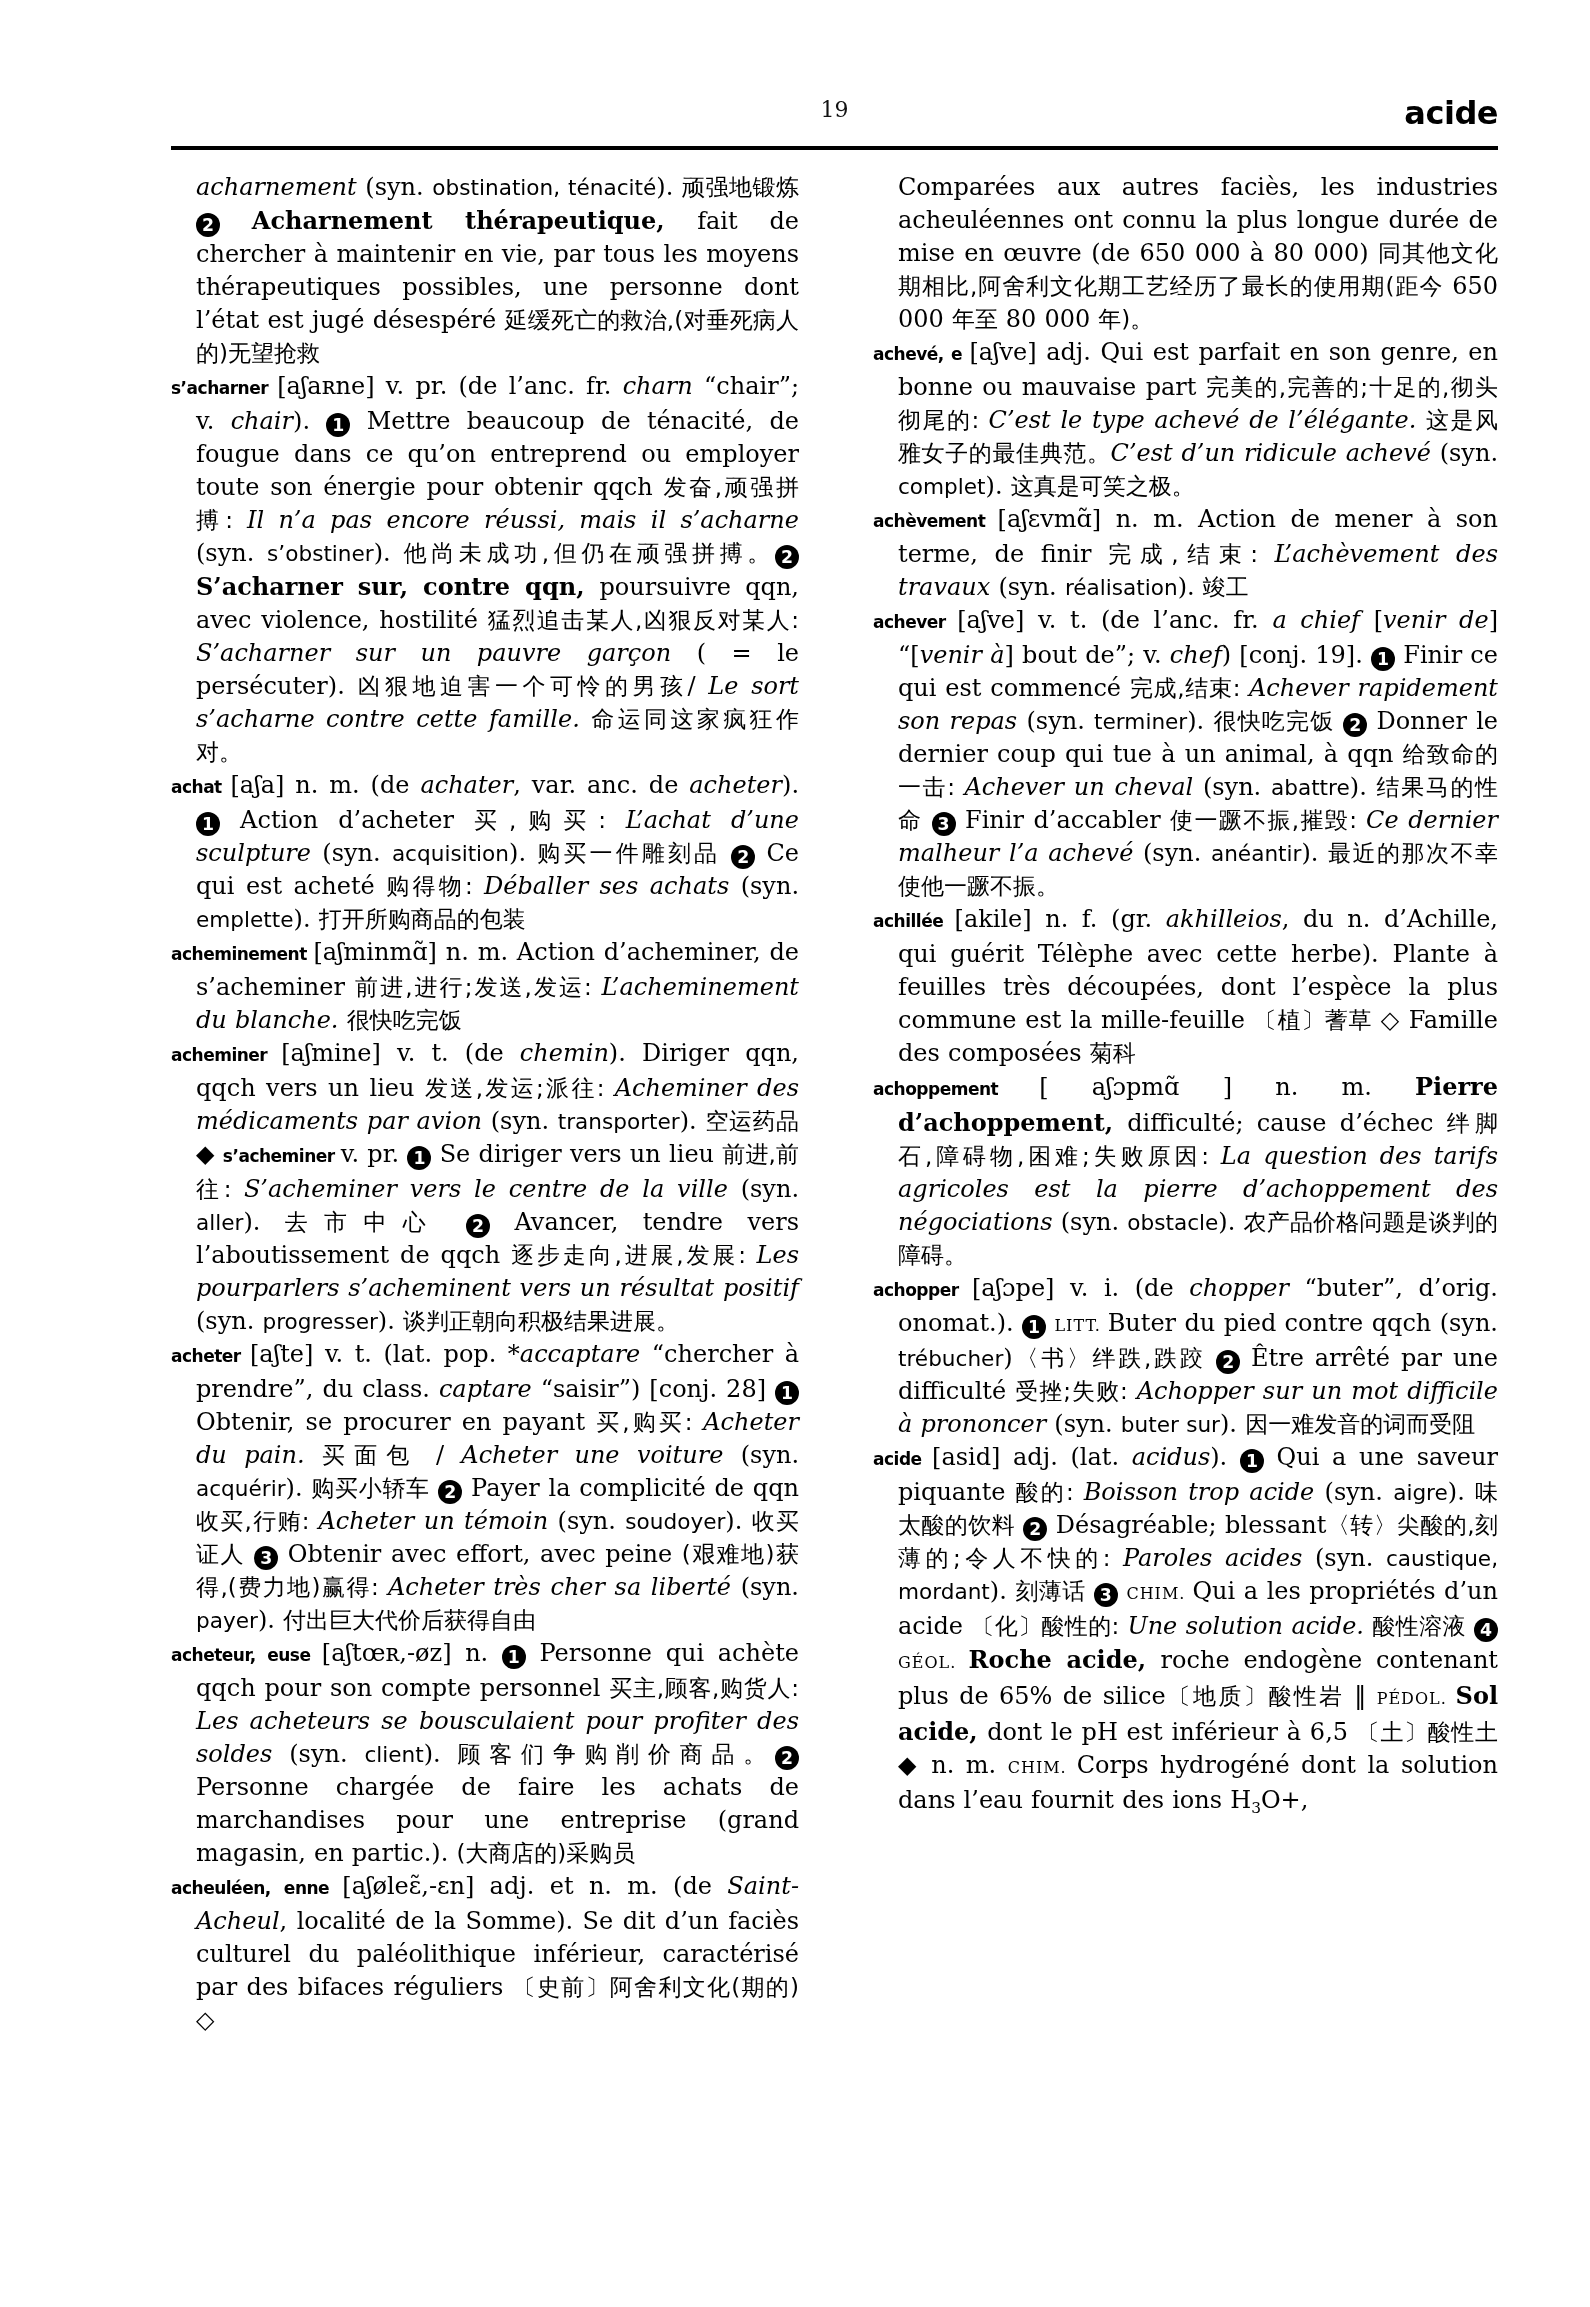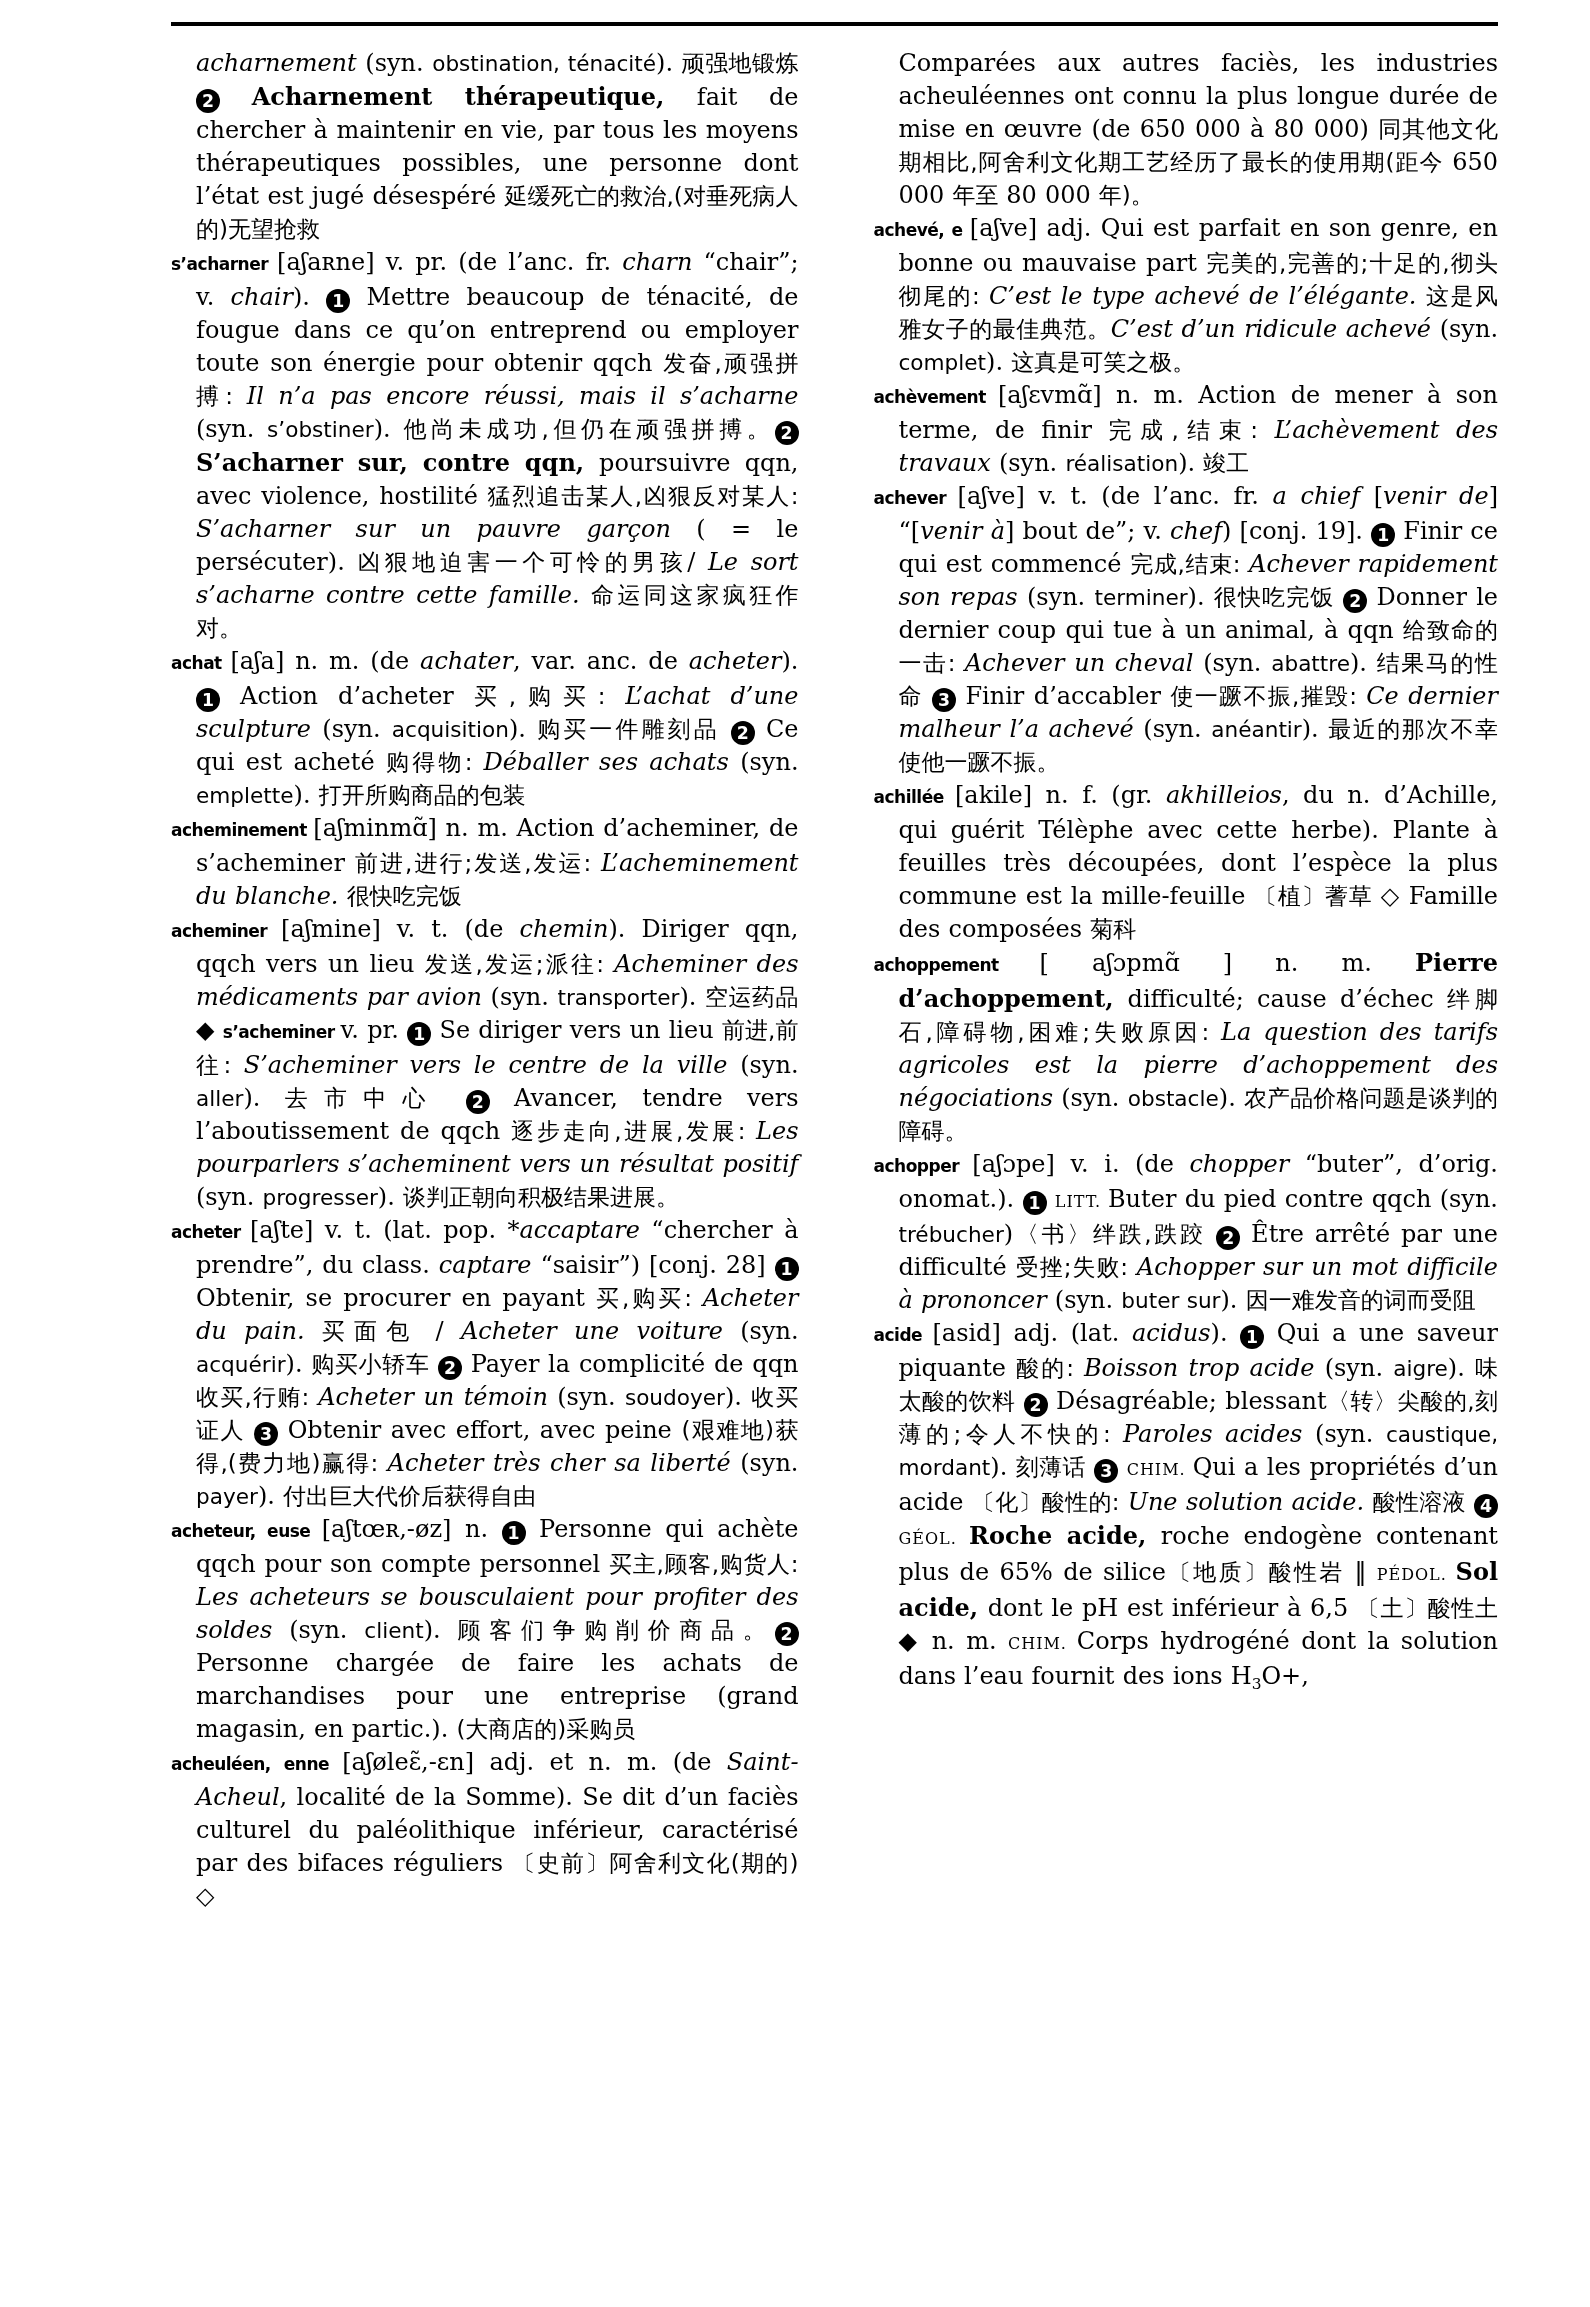--- a/index.html
+++ b/index.html
@@ -3,21 +3,21 @@
 <meta charset="utf-8">
 <style>
   html,body{margin:0;padding:0;background:#ffffff;}
   .page{position:relative;width:1591px;height:2307px;background:#ffffff;overflow:hidden;
         color:#000;font-family:"DejaVu Serif","Liberation Serif",serif;}
   header.hd{position:relative;margin:0 93px 0 171px;padding-top:95px;height:29px;}
   .pgnum{text-align:center;font-size:22px;line-height:29px;color:#111;}
   .guide{position:absolute;right:0;bottom:-3.8px;font-family:"DejaVu Sans","Liberation Sans",sans-serif;
          font-weight:700;font-size:32px;line-height:29px;letter-spacing:-0.5px;}
   .rule{margin:22px 93px 0 171px;height:4.3px;background:#000;}
-  .cols{margin:21px 93px 0 171px;display:flex;gap:75px;align-items:flex-start;}
+  .cols{margin:21px 93px 0 171px;display:flex;gap:34px;align-items:flex-start;justify-content:space-between;}
   .col{width:628px;}
   .colr{width:625px;}
   p.block{margin:0;text-align:justify;font-size:24px;line-height:33px;word-spacing:0.5px;}
   p.hang{padding-left:25px;text-indent:-25px;}
   p.cont{padding-left:25px;}
   .rm{}
   .it{font-style:italic;}
   .bd{font-weight:700;}
   .hw{font-family:"DejaVu Sans","Liberation Sans",sans-serif;font-weight:700;font-size:17px;letter-spacing:-0.5px;}
   .sy{font-family:"DejaVu Sans","Liberation Sans",sans-serif;font-size:21.6px;}
@@ -26,20 +26,24 @@
   .sym{font-family:"DejaVu Sans","Liberation Sans",sans-serif;}
   .sub{font-size:15.4px;vertical-align:-4.8px;}
   .num{display:inline-block;width:24px;height:24px;border-radius:50%;background:#000;color:#fff;
        text-align:center;line-height:24px;font-size:17.3px;font-weight:700;text-indent:0;
        font-family:"DejaVu Sans","Liberation Sans",sans-serif;vertical-align:-1.9px;}
 </style>
 </head>
 <body>
 
 <div class="page">
+  <header class="hd">
+    <div class="pgnum">19</div>
+    <div class="guide">acide</div>
+  </header>
   <div class="rule"></div>
   <main class="cols">
     <div class="col">
         <p class="block cont"><span class="it">acharnement </span><span class="rm">(syn. </span><span class="sy">obstination, ténacité</span><span class="rm">). </span><span class="cjk">顽强地锻炼 </span><span class="num">2</span><span class="rm"> </span><span class="bd">Acharnement thérapeutique, </span><span class="rm">fait de chercher à maintenir en vie, par tous les moyens thérapeutiques possibles, une personne dont l’état est jugé désespéré </span><span class="cjk">延缓死亡的救治,(对垂死病人的)无望抢救</span></p>
         <p class="block hang"><span class="hw">s’acharner </span><span class="rm">[aʃaʀne] v. pr. (de l’anc. fr. </span><span class="it">charn </span><span class="rm">“chair”; v. </span><span class="it">chair</span><span class="rm">). </span><span class="num">1</span><span class="rm"> Mettre beaucoup de ténacité, de fougue dans ce qu’on entreprend ou employer toute son énergie pour obtenir qqch </span><span class="cjk">发奋,顽强拼搏: </span><span class="it">Il n’a pas encore réussi, mais il s’acharne </span><span class="rm">(syn. </span><span class="sy">s’obstiner</span><span class="rm">). </span><span class="cjk">他尚未成功,但仍在顽强拼搏。</span><span class="num">2</span><span class="rm"> </span><span class="bd">S’acharner sur, contre qqn, </span><span class="rm">poursuivre qqn, avec violence, hostilité </span><span class="cjk">猛烈追击某人,凶狠反对某人: </span><span class="it">S’acharner sur un pauvre garçon </span><span class="rm">( = le persécuter). </span><span class="cjk">凶狠地迫害一个可怜的男孩</span><span class="rm">/ </span><span class="it">Le sort s’acharne contre cette famille. </span><span class="cjk">命运同这家疯狂作对。</span></p>
         <p class="block hang"><span class="hw">achat </span><span class="rm">[aʃa] n. m. (de </span><span class="it">achater</span><span class="rm">, var. anc. de </span><span class="it">acheter</span><span class="rm">). </span><span class="num">1</span><span class="rm"> Action d’acheter </span><span class="cjk">买,购买: </span><span class="it">L’achat d’une sculpture </span><span class="rm">(syn. </span><span class="sy">acquisition</span><span class="rm">). </span><span class="cjk">购买一件雕刻品 </span><span class="num">2</span><span class="rm"> Ce qui est acheté </span><span class="cjk">购得物: </span><span class="it">Déballer ses achats </span><span class="rm">(syn. </span><span class="sy">emplette</span><span class="rm">). </span><span class="cjk">打开所购商品的包装</span></p>
         <p class="block hang"><span class="hw">acheminement </span><span class="rm">[aʃminmɑ̃] n. m. Action d’acheminer, de s’acheminer </span><span class="cjk">前进,进行;发送,发运: </span><span class="it">L’acheminement du blanche. </span><span class="cjk">很快吃完饭</span></p>
         <p class="block hang"><span class="hw">acheminer </span><span class="rm">[aʃmine] v. t. (de </span><span class="it">chemin</span><span class="rm">). Diriger qqn, qqch vers un lieu </span><span class="cjk">发送,发运;派往: </span><span class="it">Acheminer des médicaments par avion </span><span class="rm">(syn. </span><span class="sy">transporter</span><span class="rm">). </span><span class="cjk">空运药品</span><span class="sym">◆ </span><span class="hw">s’acheminer </span><span class="rm">v. pr. </span><span class="num">1</span><span class="rm"> Se diriger vers un lieu </span><span class="cjk">前进,前往: </span><span class="it">S’acheminer vers le centre de la ville </span><span class="rm">(syn. </span><span class="sy">aller</span><span class="rm">). </span><span class="cjk">去市中心 </span><span class="num">2</span><span class="rm"> Avancer, tendre vers l’aboutissement de qqch </span><span class="cjk">逐步走向,进展,发展: </span><span class="it">Les pourparlers s’acheminent vers un résultat positif </span><span class="rm">(syn. </span><span class="sy">progresser</span><span class="rm">). </span><span class="cjk">谈判正朝向积极结果进展。</span></p>
         <p class="block hang"><span class="hw">acheter </span><span class="rm">[aʃte] v. t. (lat. pop. *</span><span class="it">accaptare </span><span class="rm">“chercher à prendre”, du class. </span><span class="it">captare </span><span class="rm">“saisir”) [conj. 28] </span><span class="num">1</span><span class="rm"> Obtenir, se procurer en payant </span><span class="cjk">买,购买: </span><span class="it">Acheter du pain. </span><span class="cjk">买面包</span><span class="rm"> / </span><span class="it">Acheter une voiture </span><span class="rm">(syn. </span><span class="sy">acquérir</span><span class="rm">). </span><span class="cjk">购买小轿车 </span><span class="num">2</span><span class="rm"> Payer la complicité de qqn </span><span class="cjk">收买,行贿: </span><span class="it">Acheter un témoin </span><span class="rm">(syn. </span><span class="sy">soudoyer</span><span class="rm">). </span><span class="cjk">收买证人 </span><span class="num">3</span><span class="rm"> Obtenir avec effort, avec peine </span><span class="cjk">(艰难地)获得,(费力地)赢得: </span><span class="it">Acheter très cher sa liberté </span><span class="rm">(syn. </span><span class="sy">payer</span><span class="rm">). </span><span class="cjk">付出巨大代价后获得自由</span></p>
         <p class="block hang"><span class="hw">acheteur, euse </span><span class="rm">[aʃtœʀ,-øz] n. </span><span class="num">1</span><span class="rm"> Personne qui achète qqch pour son compte personnel </span><span class="cjk">买主,顾客,购货人: </span><span class="it">Les acheteurs se bousculaient pour profiter des soldes </span><span class="rm">(syn. </span><span class="sy">client</span><span class="rm">). </span><span class="cjk">顾客们争购削价商品。</span><span class="num">2</span><span class="rm"> Personne chargée de faire les achats de marchandises pour une entreprise (grand magasin, en partic.). </span><span class="cjk">(大商店的)采购员</span></p>

